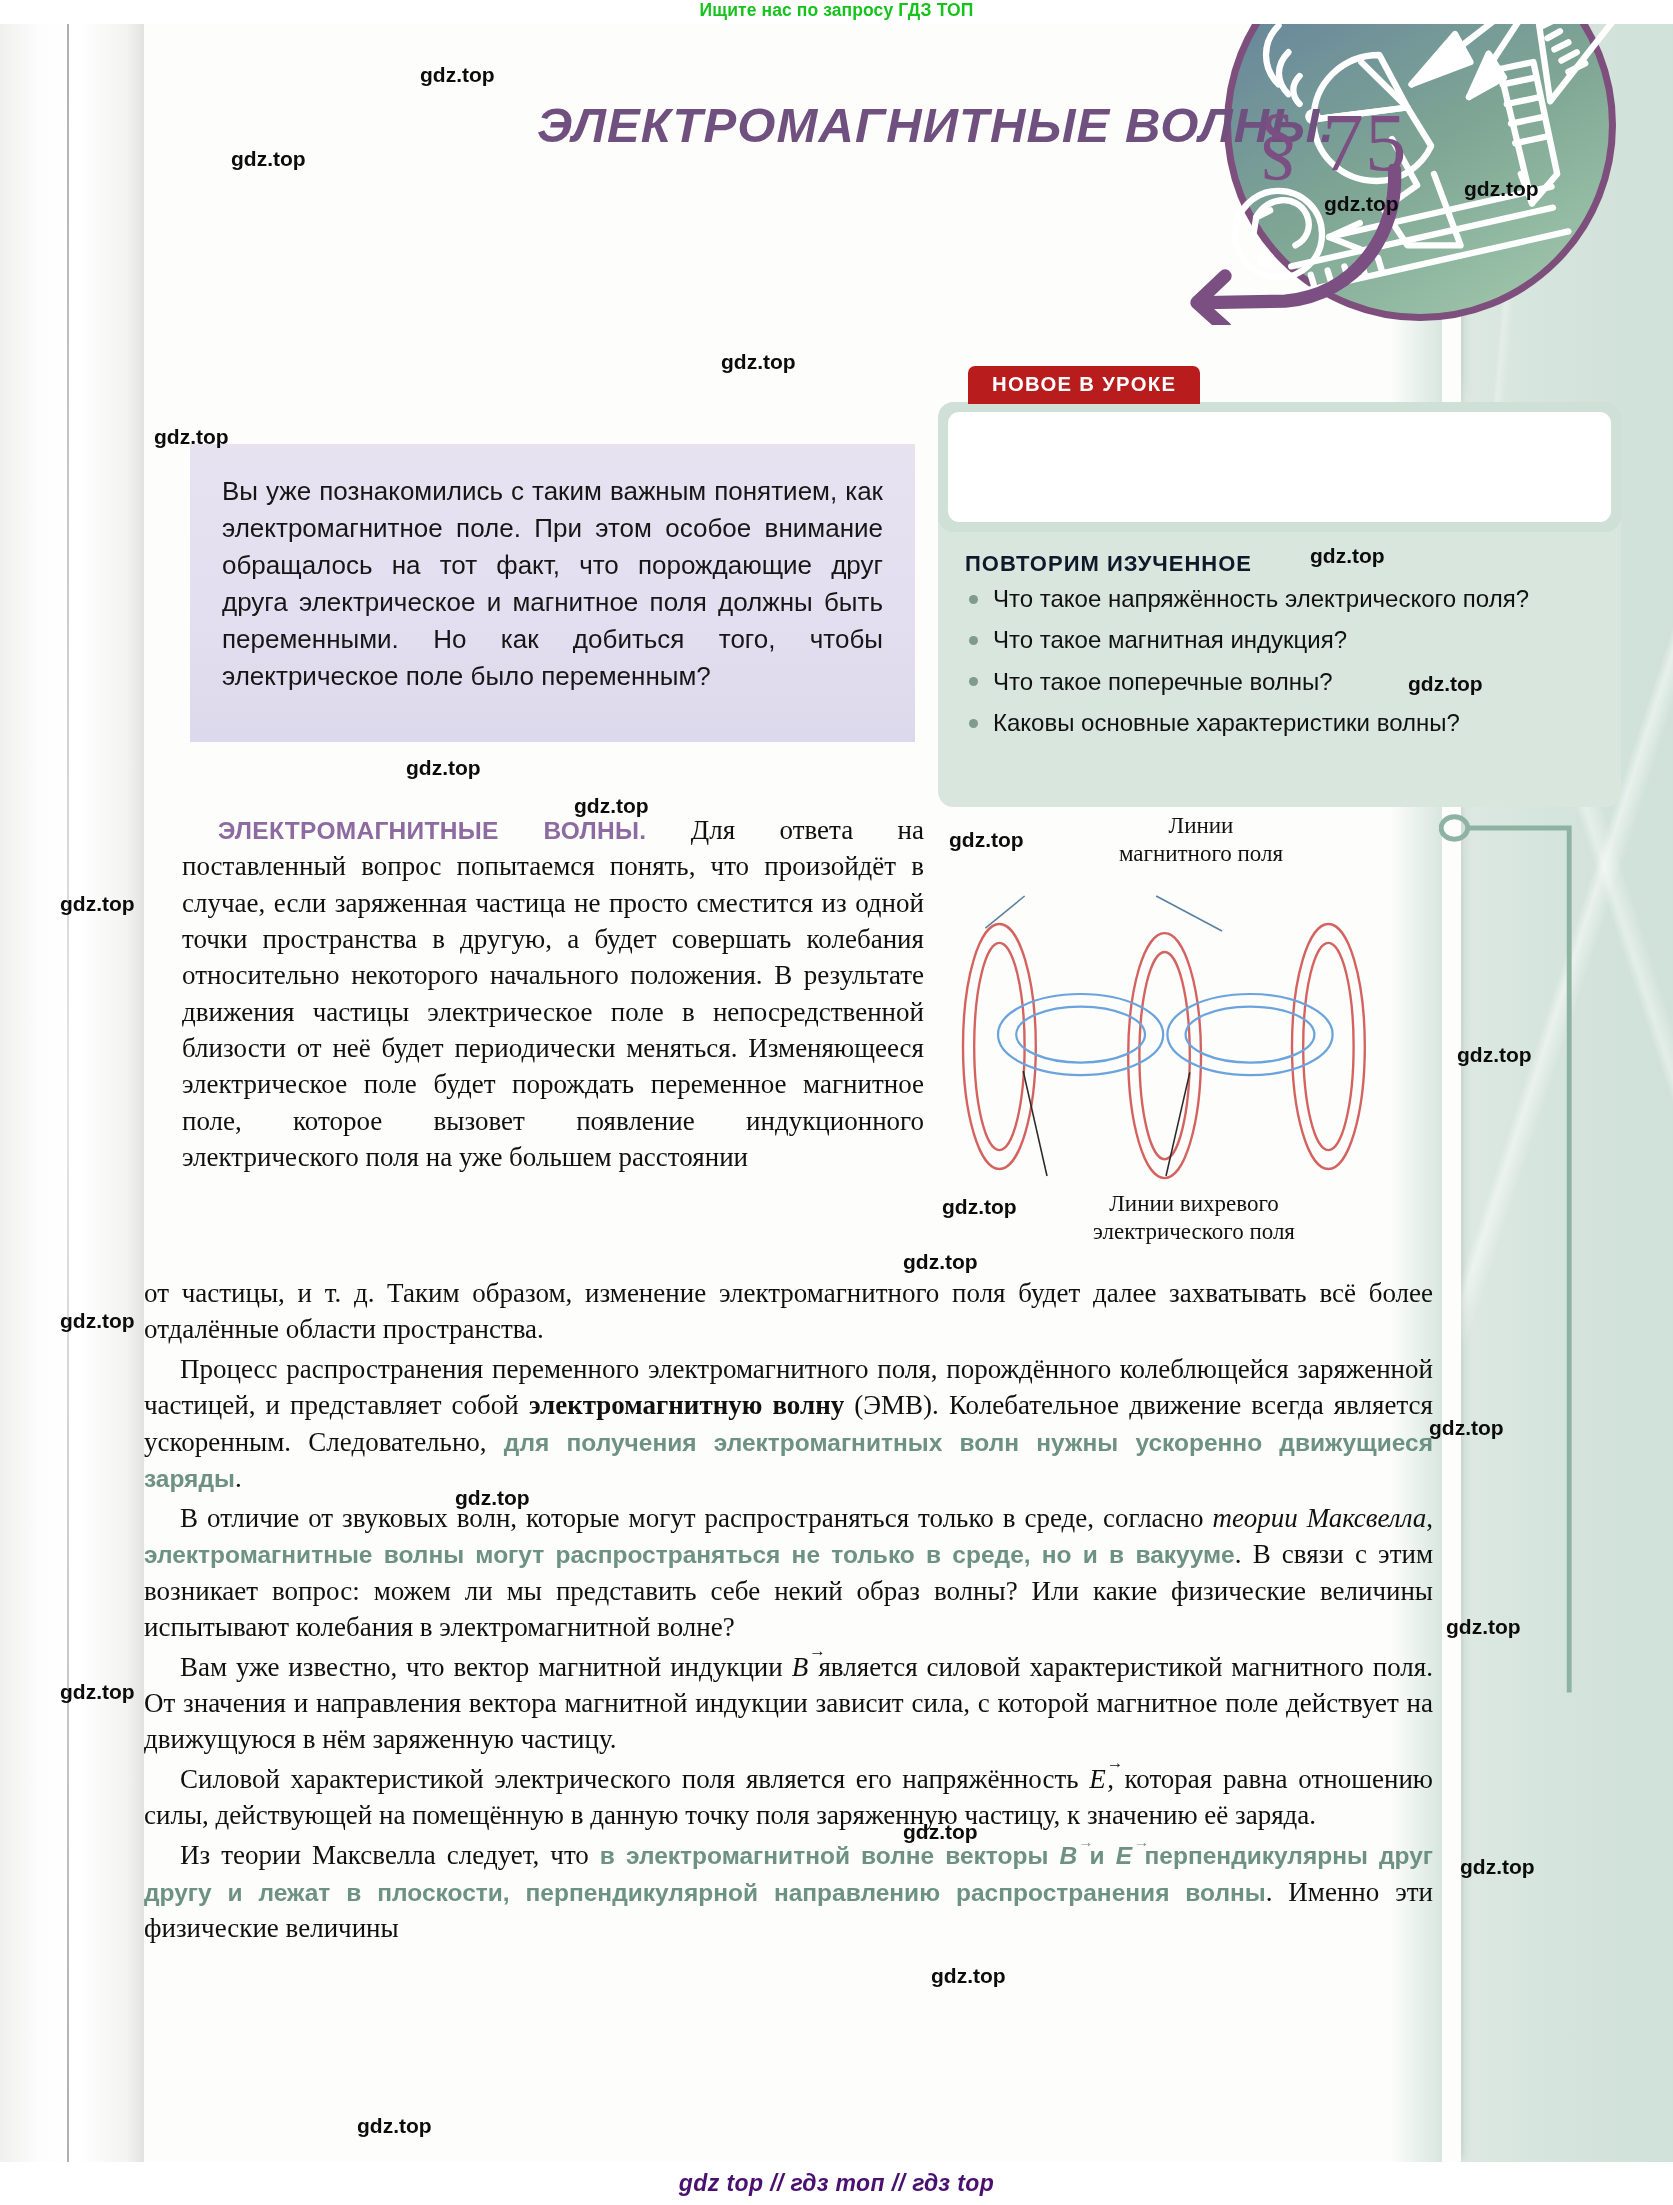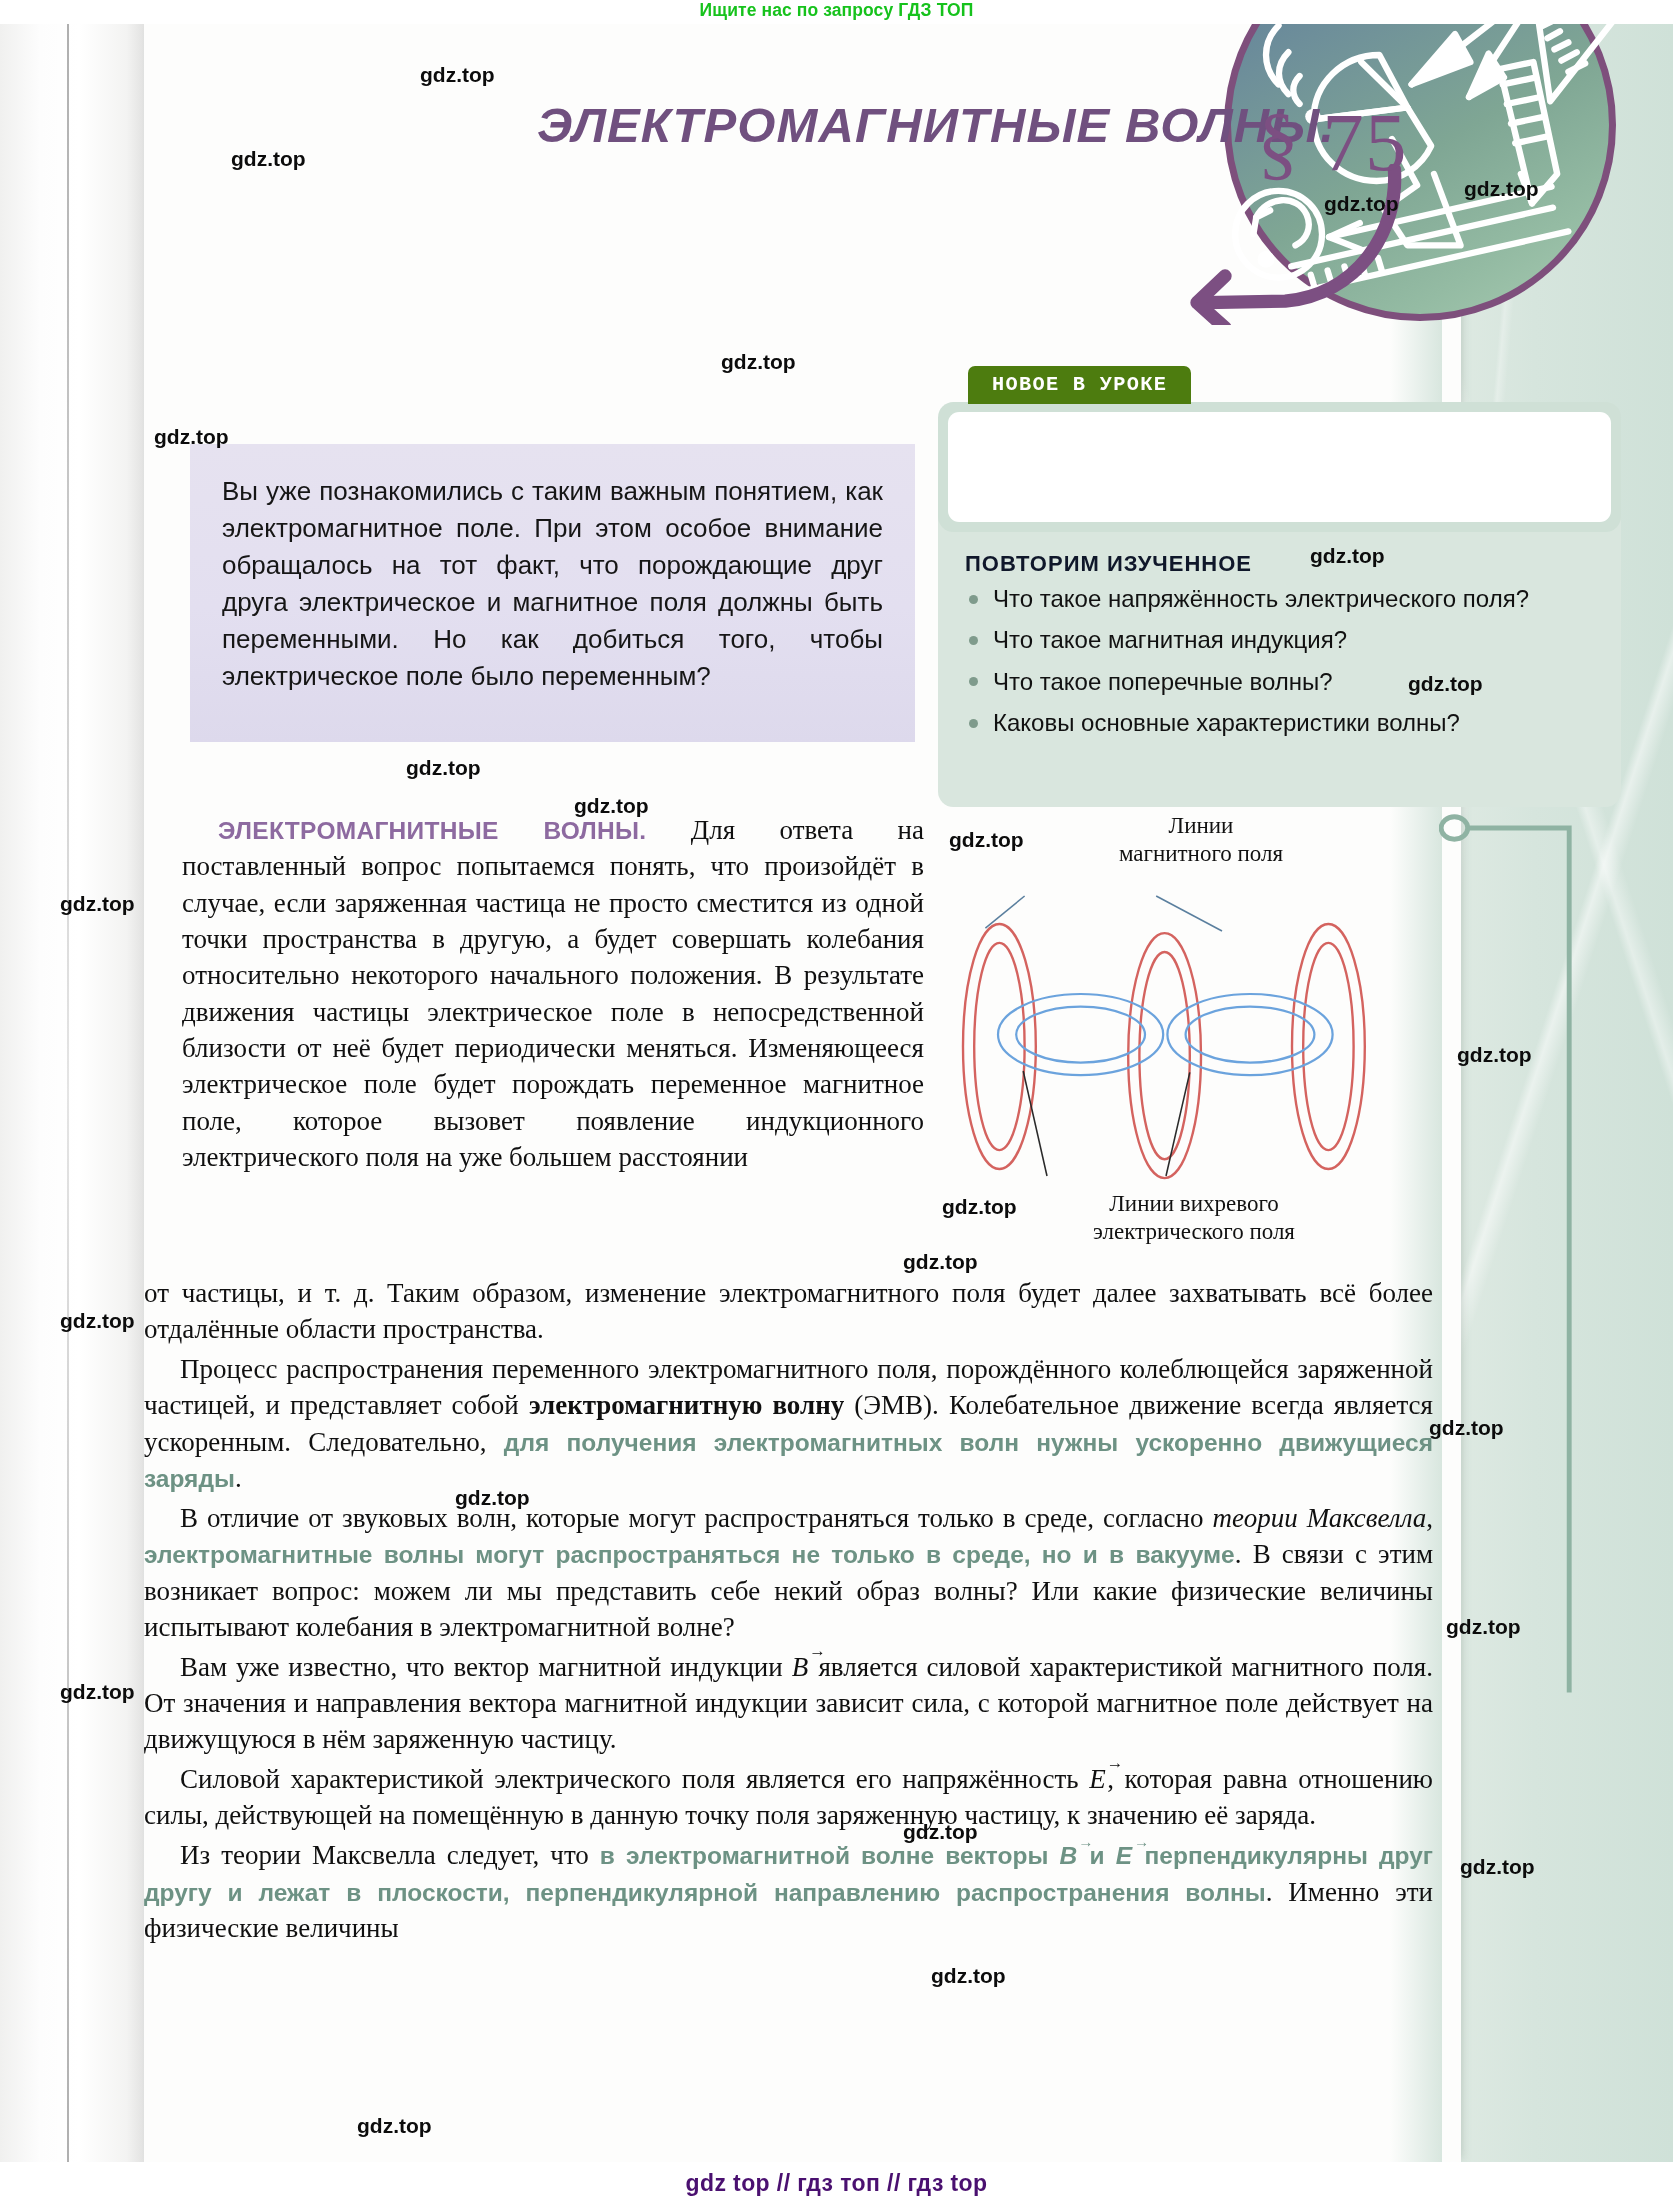--- a/index.html
+++ b/index.html
@@ -19,21 +19,21 @@
     font-family:"Liberation Sans", sans-serif; font-size:17.5px; font-weight:700;
     color:#16c21c; letter-spacing:0.1px;
   }
   .bottom-bar{
     position:absolute; left:0; bottom:0; width:1673px; height:43px;
     display:flex; align-items:center; justify-content:center;
     background:#ffffff; z-index:60;
   }
   .bottom-bar span{
     font-family:"Liberation Sans", sans-serif; font-size:23px; font-weight:700;
-    color:#4a1070; letter-spacing:0.4px;
+    color:#4a1070; letter-spacing:0.4px;font-style:italic;
   }
 
   
   .page{
     position:absolute; left:0; top:24px; width:1673px; height:2138px;
     background:#fbfbfb; overflow:hidden;
   }
   
   .gutter{
     position:absolute; left:0; top:0; width:144px; height:100%;
@@ -112,24 +112,24 @@
   .intro-box p{
     padding:29px 32px 0 32px;
     font-family:"Liberation Sans", sans-serif;
     font-size:26px; line-height:1.42; color:#161616;
     text-align:justify; text-justify:inter-word;
   }
 
   
   .new-badge{
     position:absolute; left:968px; top:342px; z-index:9;
-    background:#4d7c0f; color:#ffffff;
+    background:#b91c1c; color:#ffffff;
     border-radius:7px 7px 0 0;
     padding:7px 24px 8.4px 24px;
-    font-family:Liberation Mono, monospace; font-weight:800;
+    font-family:Liberation Sans, sans-serif; font-weight:800;
     font-size:20.3px; letter-spacing:1.3px;
   }
   .new-wrap{
     position:absolute; left:938px; top:378px; width:683px; height:130px;
     background:#cfe0d6; border-radius:15.4px; z-index:5;
   }
   .new-inner{
     position:absolute; left:948px; top:388px; width:663px; height:110px;
     background:#ffffff; border-radius:11.2px; z-index:6;
     padding:15.4px 18px 0 21px;

